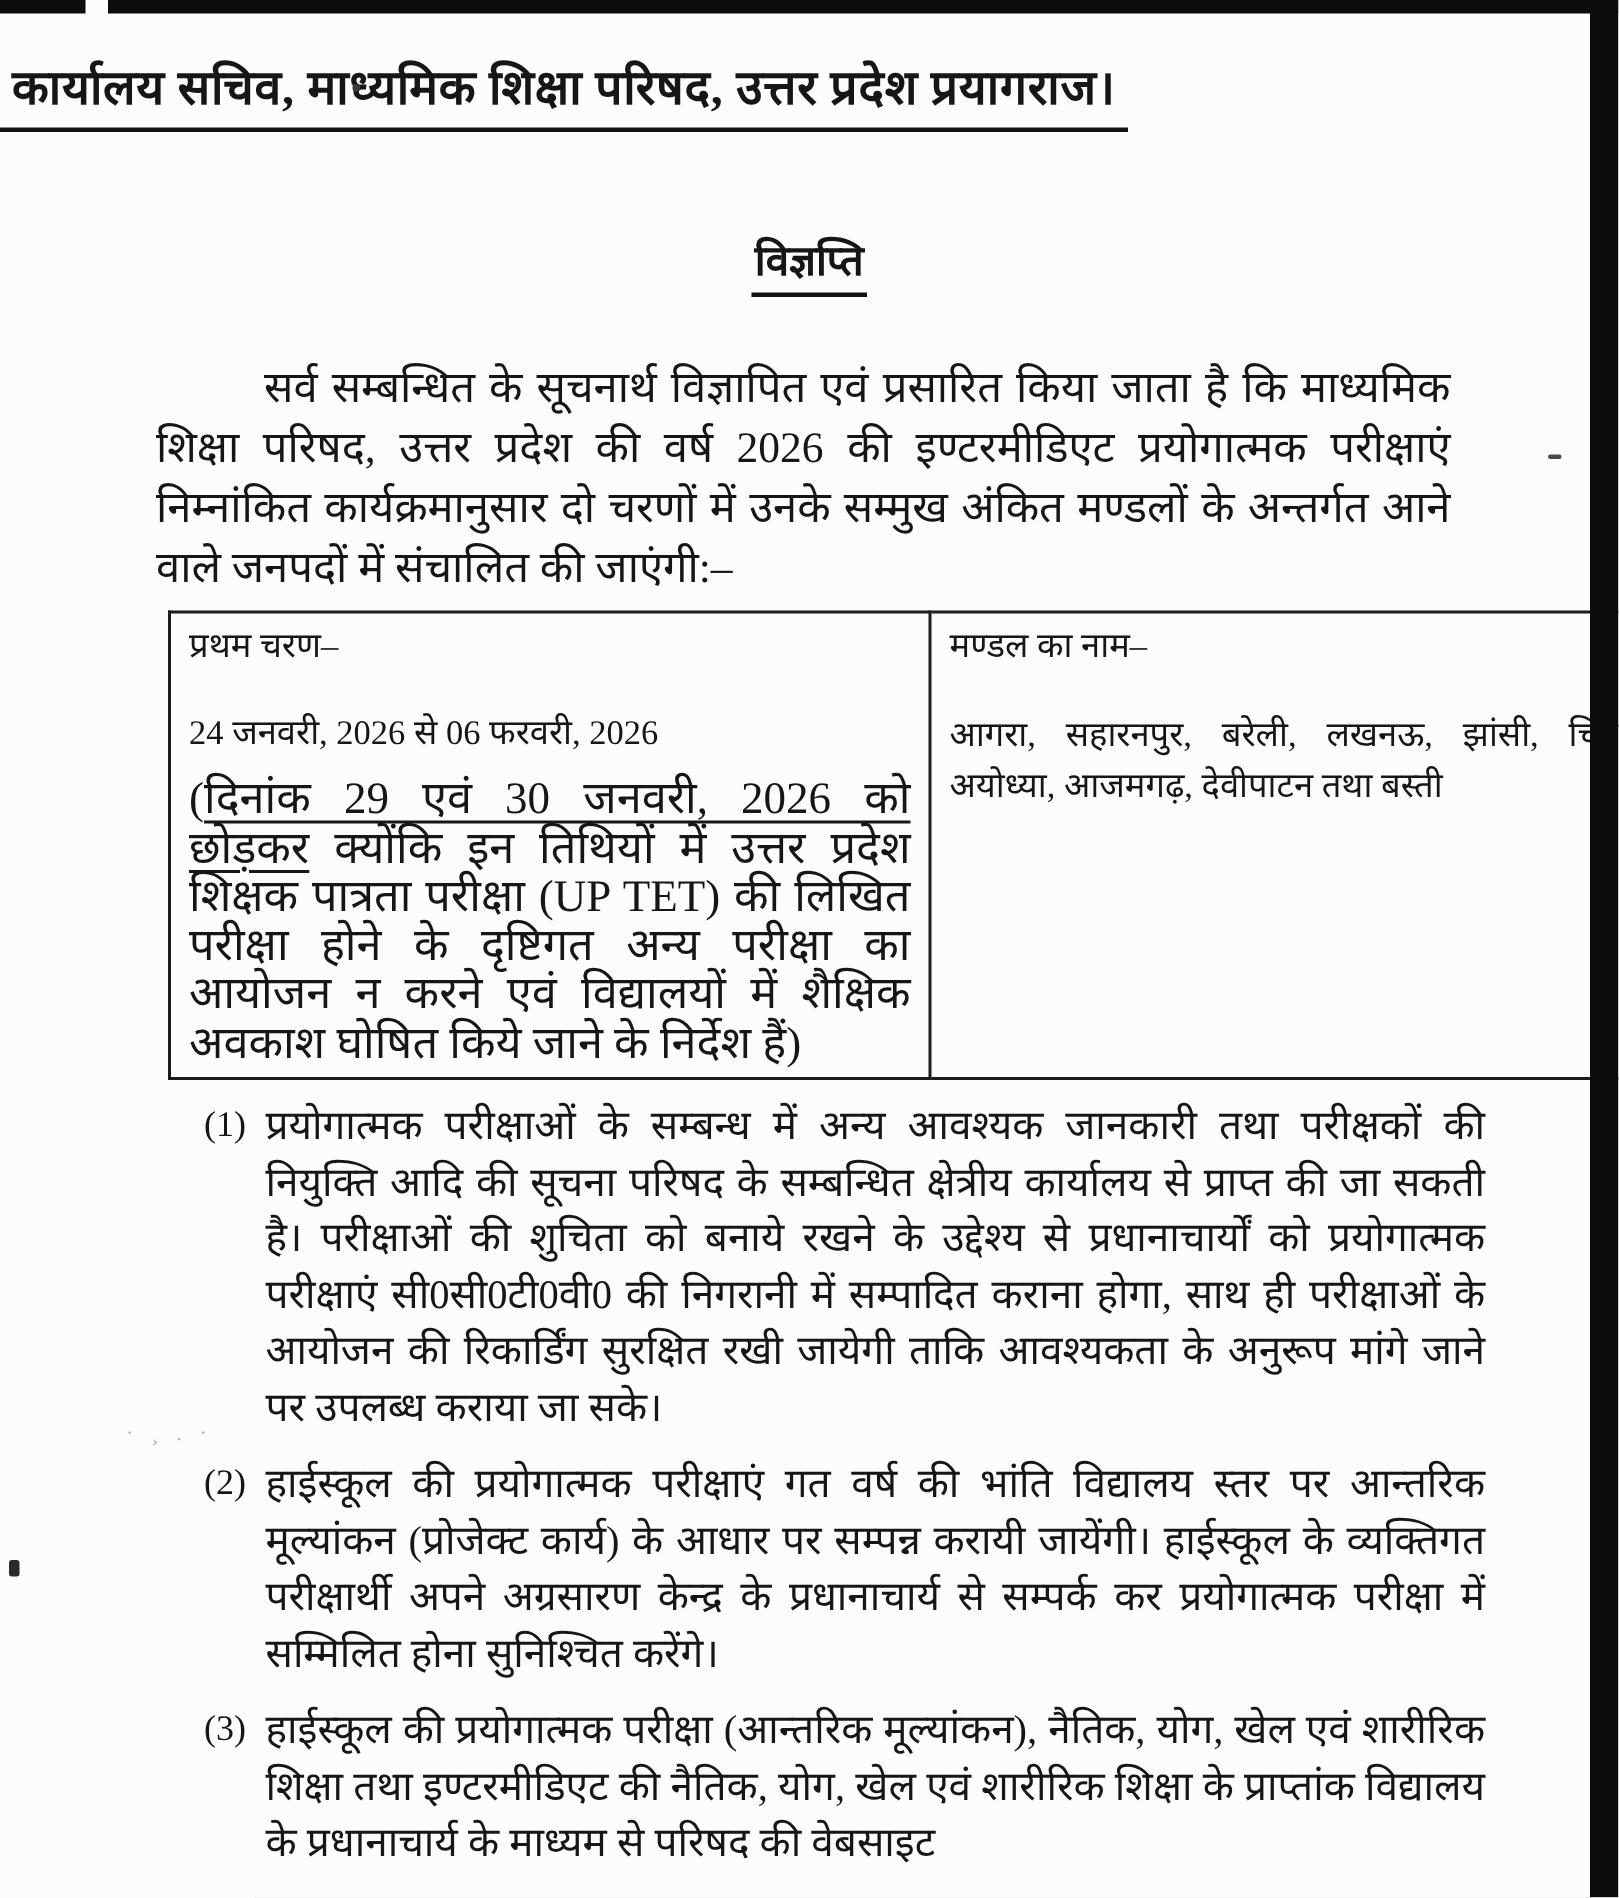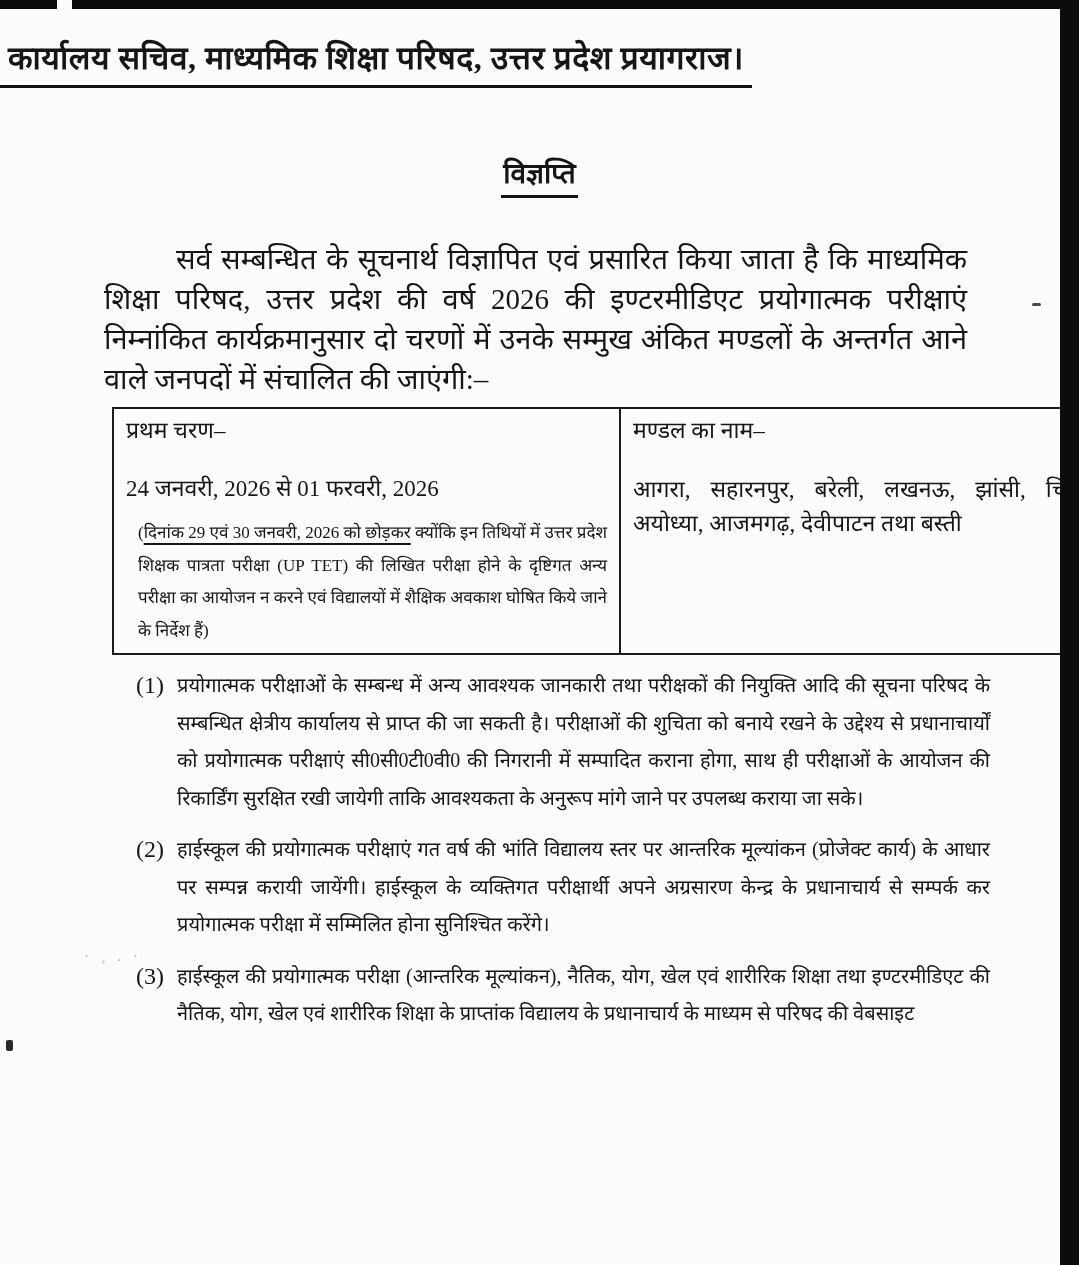--- a/index.html
+++ b/index.html
@@ -55,28 +55,28 @@
   .schedule td{
     border:2px solid #1d1d1d;
     vertical-align:top;
     padding:6px 12px 6px 12px;
     font-size:23px;
   }
   .row-phase1 td{height:224px;}
   .row-phase2 td{height:96px;}
   .cell-heading{line-height:32px;}
   .cell-dates{margin-top:26px;line-height:32px;}
-  .cell-note{margin:12px 0 0 12px;line-height:32.5px;text-align:justify;font-size:17px;}
+  .cell-note{margin:12px 0 0 0;line-height:32.5px;text-align:justify;font-size:30px;}
   .u{text-decoration:underline;text-decoration-thickness:2px;text-underline-offset:5px;}
   .cell-mandals{margin:26px 0 0 0;line-height:34px;text-align:justify;}
   .points{margin-top:12px;padding:0 89px 0 136px;}
   .point{display:flex;margin-top:14px;}
   .point:first-child{margin-top:8px;}
   .point-num{flex:none;width:41px;font-size:24px;line-height:37.5px;}
-  .point-text{flex:1;font-size:20px;line-height:37.5px;text-align:justify;}
+  .point-text{flex:1;font-size:27px;line-height:37.5px;text-align:justify;}
 </style>
 </head>
 <body>
 
 <div class="page">
 
   <div class="bar bar-top-left"></div>
   <div class="bar bar-top-main"></div>
   <div class="bar bar-right-edge"></div>
   <div class="speck speck-a"></div>
@@ -91,21 +91,21 @@
     <h2 class="subtitle">विज्ञप्ति</h2>
   </div>
 
   <p class="intro">सर्व सम्बन्धित के सूचनार्थ विज्ञापित एवं प्रसारित किया जाता है कि माध्यमिक शिक्षा परिषद, उत्तर प्रदेश की वर्ष 2026 की इण्टरमीडिएट प्रयोगात्मक परीक्षाएं निम्नांकित कार्यक्रमानुसार दो चरणों में उनके सम्मुख अंकित मण्डलों के अन्तर्गत आने वाले जनपदों में संचालित की जाएंगी:–</p>
 
   <table class="schedule">
     <tbody>
       <tr class="row-phase1">
         <td>
           <div class="cell-heading">प्रथम चरण–</div>
-          <div class="cell-dates">24 जनवरी, 2026 से 01 फरवरी, 2026</div>
+          <div class="cell-dates">24 जनवरी, 2026 से 06 फरवरी, 2026</div>
           <p class="cell-note"><span>(</span><span class="u">दिनांक 29 एवं 30 जनवरी, 2026 को छोड़कर</span><span> क्योंकि इन तिथियों में उत्तर प्रदेश शिक्षक पात्रता परीक्षा (UP TET) की लिखित परीक्षा होने के दृष्टिगत अन्य परीक्षा का आयोजन न करने एवं विद्यालयों में शैक्षिक अवकाश घोषित किये जाने के निर्देश हैं)</span></p>
         </td>
         <td>
           <div class="cell-heading">मण्डल का नाम–</div>
           <p class="cell-mandals">आगरा, सहारनपुर, बरेली, लखनऊ, झांसी, चित्रकूट, अयोध्या, आजमगढ़, देवीपाटन तथा बस्ती</p>
         </td>
       </tr>
     </tbody>
   </table>
 

